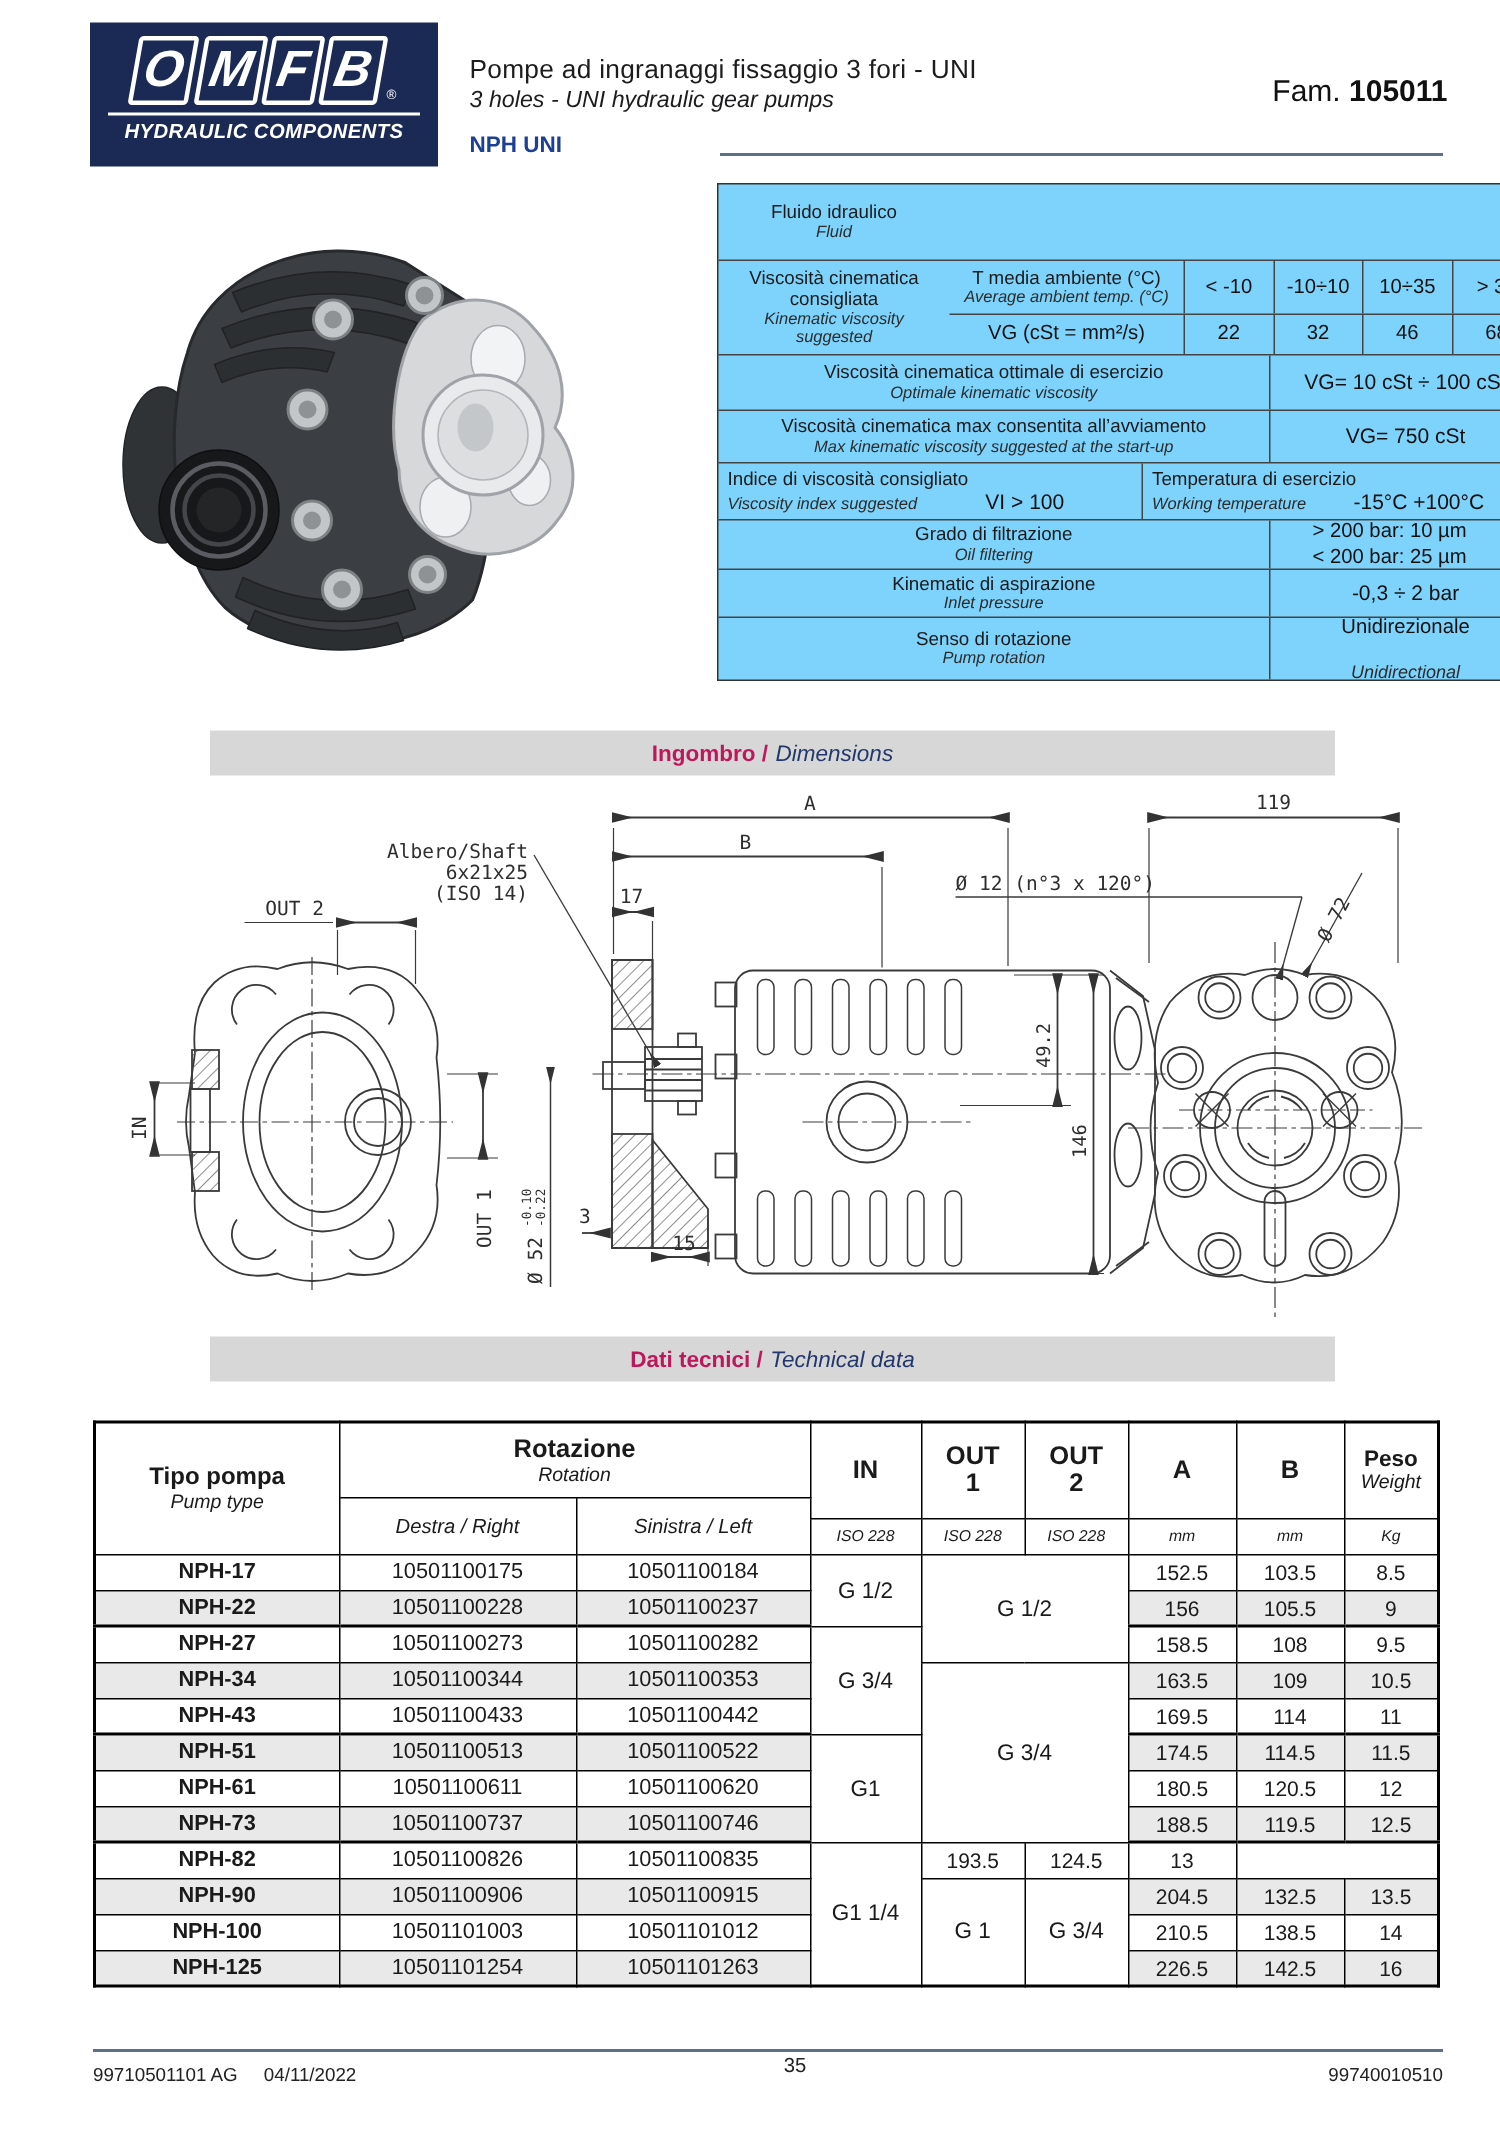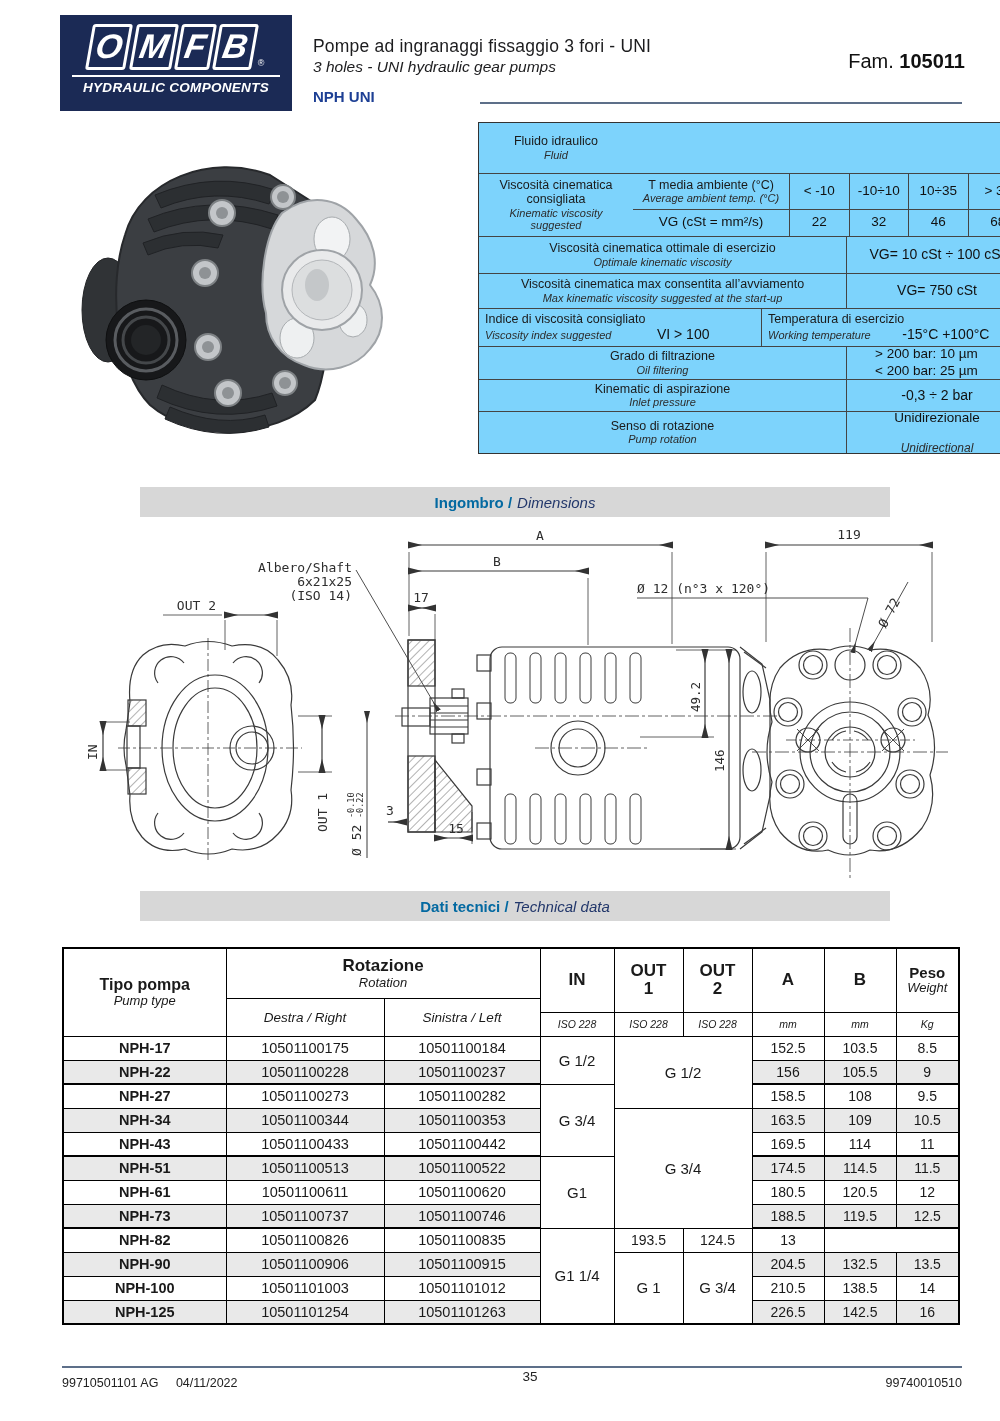--- a/index.html
+++ b/index.html
@@ -40,21 +40,21 @@
   .subrow { display:flex; flex:1; }
   .subrow + .subrow { border-top:1px solid #444; }
   .leftpair { justify-content:flex-start; align-items:flex-start; text-align:left; padding:3px 6px; }
   .pairline { display:flex; width:100%; align-items:baseline; }
   .pairline .en { flex:0 0 auto; }
   .pairline .val { flex:1; text-align:center; font-size:14px; }
 
   
   .banner { left:140px; width:750px; height:30px; background:#d7d7d7;
             display:flex; align-items:center; justify-content:center; font-size:15px; }
-  .banner .b-it { color:#0369a1; font-weight:bold; }
+  .banner .b-it { color:#be185d; font-weight:bold; }
   .banner .b-en { color:#22376b; font-style:italic; margin-left:5px; }
 
   
   svg text { font-family:"DejaVu Sans Mono", monospace; fill:#2e2e2e; }
 
   
   table.tech { left:62px; top:947px; border-collapse:collapse; table-layout:fixed;
                position:absolute; background:#fff; }
   table.tech th, table.tech td { border:1px solid #000; text-align:center; vertical-align:middle;
                padding:0 2px; overflow:hidden; }

